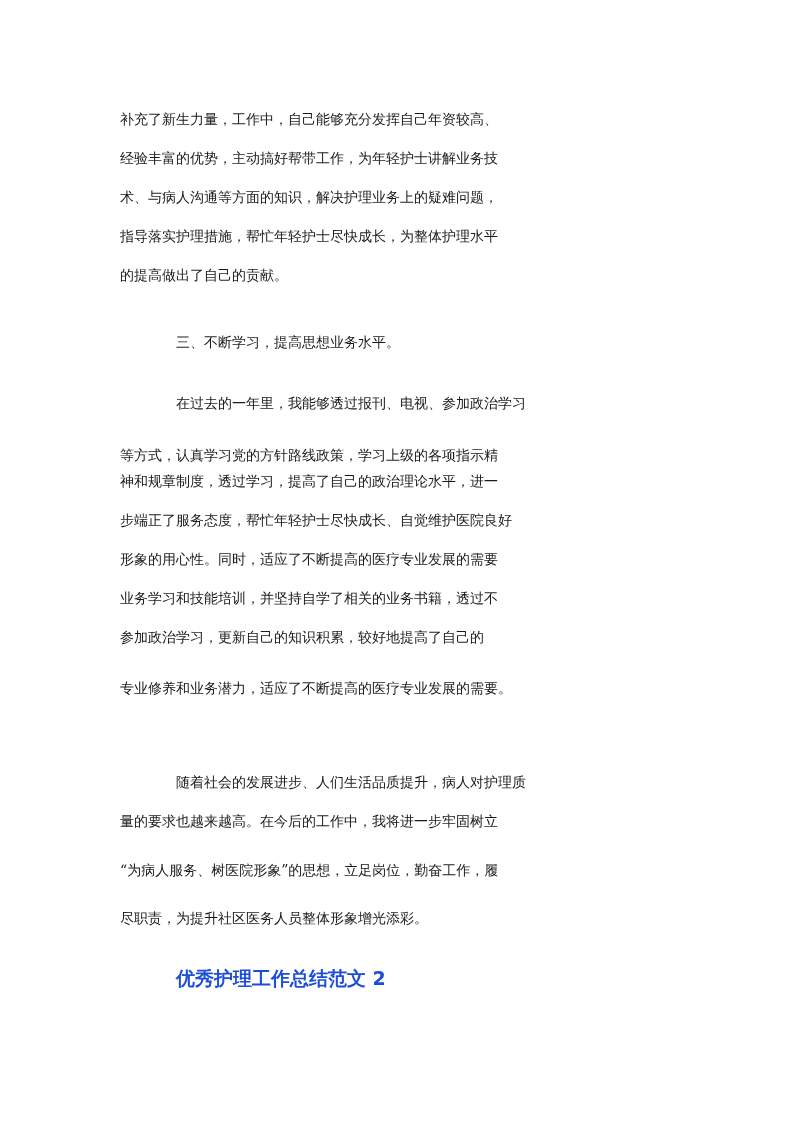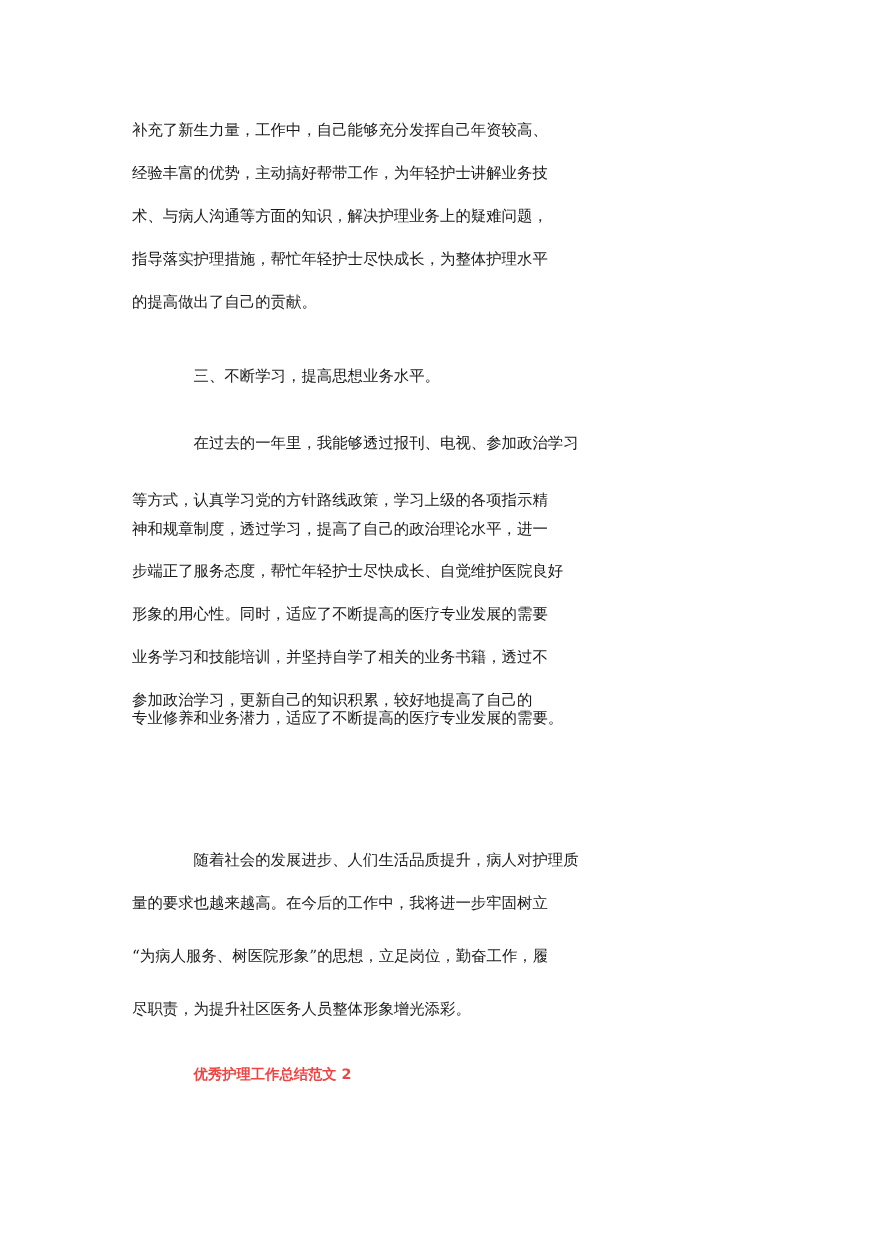--- a/index.html
+++ b/index.html
@@ -29,22 +29,22 @@
       line-height: 24px;
       letter-spacing: 0px;
     }
     .indent {
       left: 40px;
       margin-left: 16px;
     }
     .heading {
       font-family: "DejaVu Sans", "Liberation Sans", sans-serif;
       font-weight: bold;
-      color: #ef4444;
-      font-size: 13px;
+      color: #1d4ed8;
+      font-size: 19px;
     }
   </style>
 </head>
 <body>
 
 <div class="page">
 
   <div class="line" style="top:107px">补充了新生力量，工作中，自己能够充分发挥自己年资较高、</div>
   <div class="line" style="top:146px">经验丰富的优势，主动搞好帮带工作，为年轻护士讲解业务技</div>
   <div class="line" style="top:185px">术、与病人沟通等方面的知识，解决护理业务上的疑难问题，</div>
@@ -53,21 +53,21 @@
 
   <div class="line indent" style="top:330px">三、不断学习，提高思想业务水平。</div>
 
   <div class="line indent" style="top:391px">在过去的一年里，我能够透过报刊、电视、参加政治学习</div>
   <div class="line" style="top:443px">等方式，认真学习党的方针路线政策，学习上级的各项指示精</div>
   <div class="line" style="top:469px">神和规章制度，透过学习，提高了自己的政治理论水平，进一</div>
   <div class="line" style="top:508px">步端正了服务态度，帮忙年轻护士尽快成长、自觉维护医院良好</div>
   <div class="line" style="top:547px">形象的用心性。同时，适应了不断提高的医疗专业发展的需要</div>
   <div class="line" style="top:586px">业务学习和技能培训，并坚持自学了相关的业务书籍，透过不</div>
   <div class="line" style="top:625px">参加政治学习，更新自己的知识积累，较好地提高了自己的</div>
-  <div class="line" style="top:641px">专业修养和业务潜力，适应了不断提高的医疗专业发展的需要。</div>
+  <div class="line" style="top:676px">专业修养和业务潜力，适应了不断提高的医疗专业发展的需要。</div>
 
   <div class="line indent" style="top:770px">随着社会的发展进步、人们生活品质提升，病人对护理质</div>
   <div class="line" style="top:809px">量的要求也越来越高。在今后的工作中，我将进一步牢固树立</div>
   <div class="line" style="top:858px">“为病人服务、树医院形象”的思想，立足岗位，勤奋工作，履</div>
   <div class="line" style="top:906px">尽职责，为提升社区医务人员整体形象增光添彩。</div>
 
   <div class="line indent heading" style="top:966px">优秀护理工作总结范文 2</div>
 </div>
 
 </body></html>

